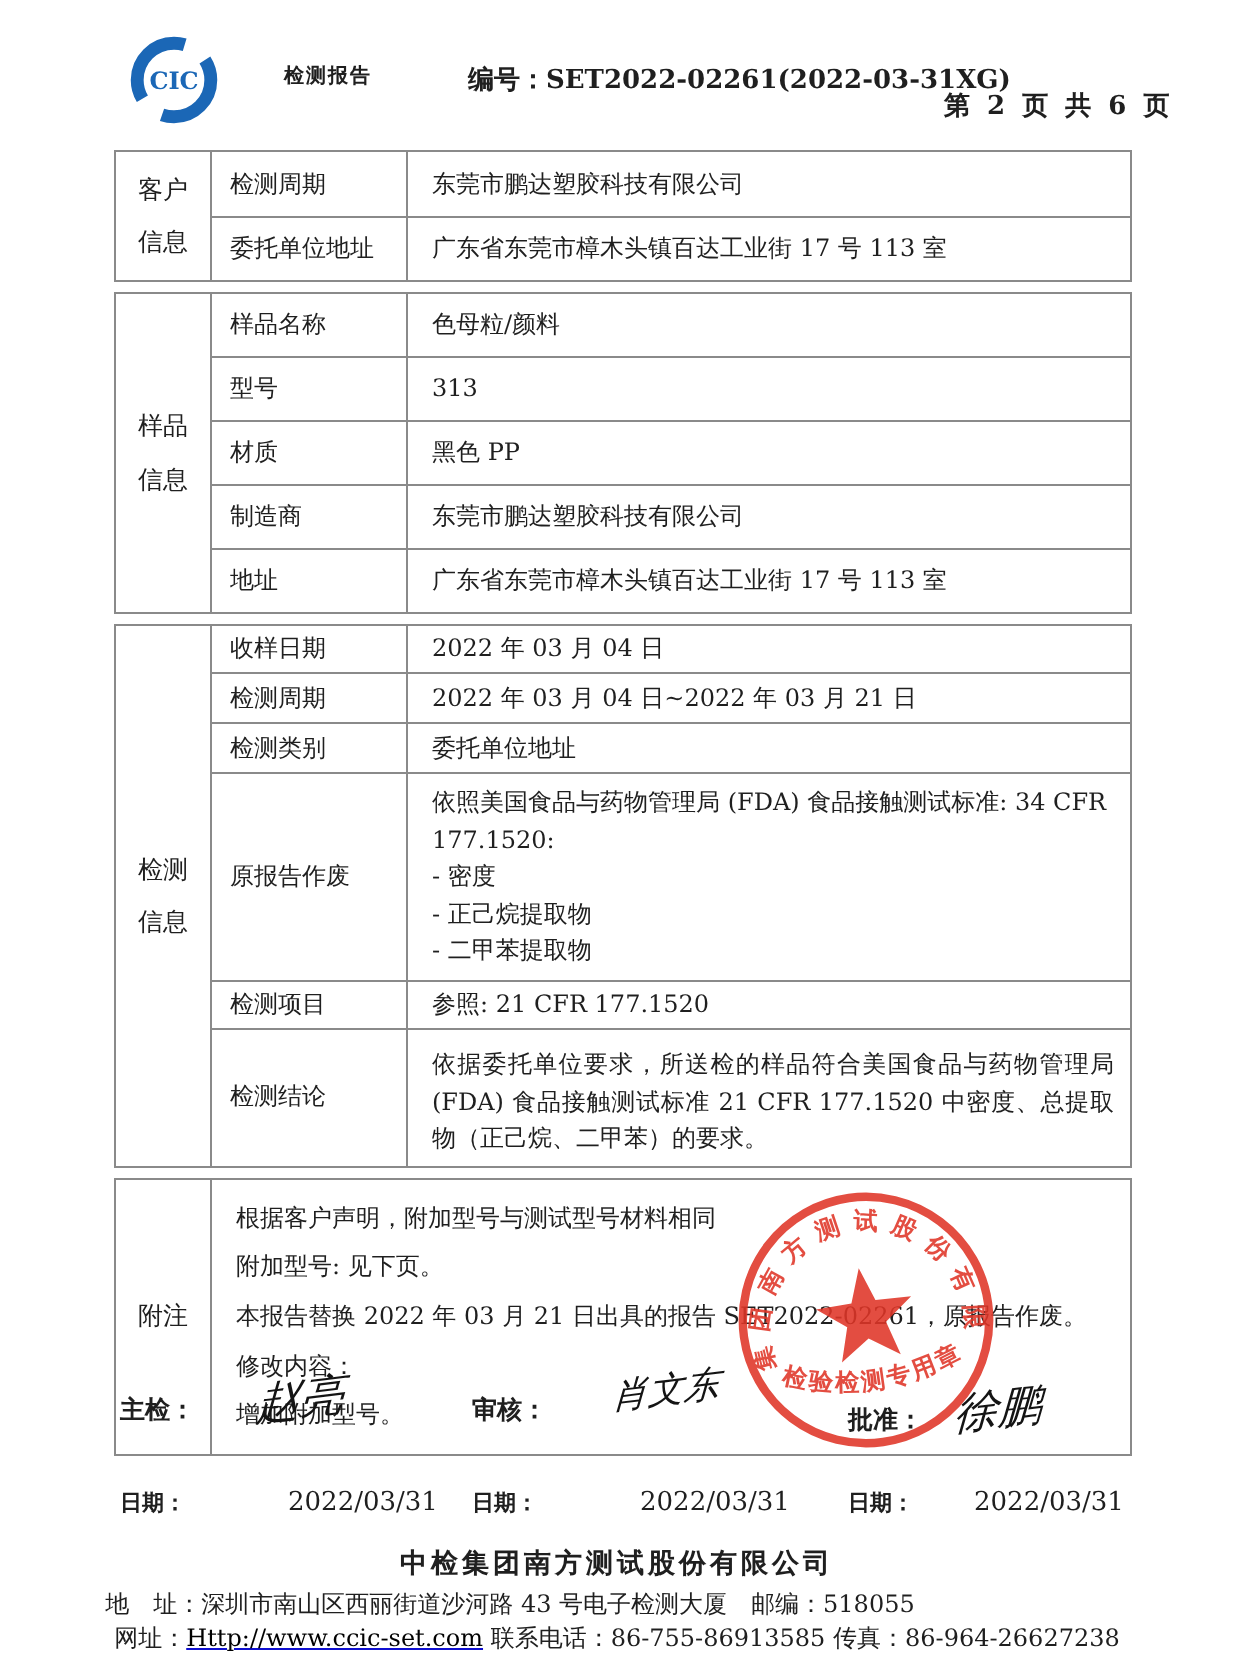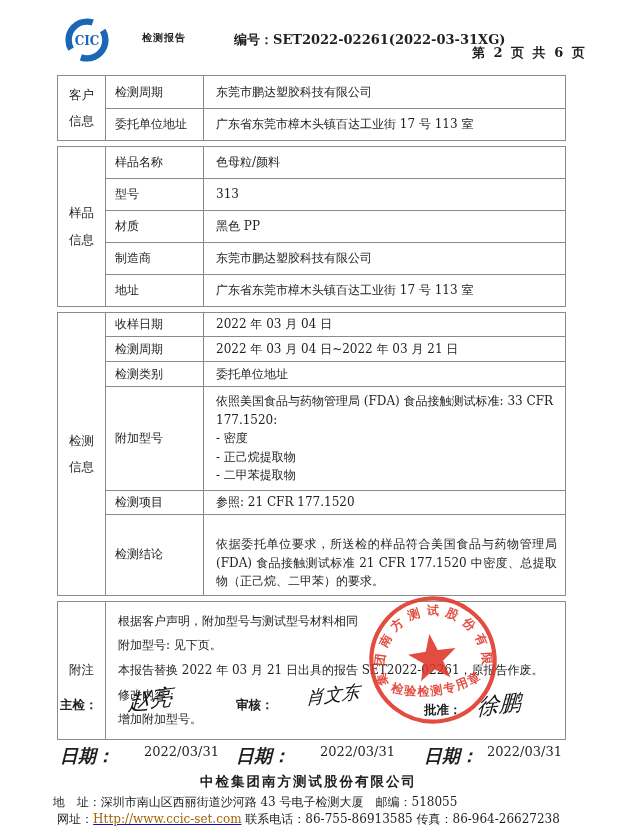--- a/index.html
+++ b/index.html
@@ -15,38 +15,38 @@
   .hdr-page    { position:absolute; left:472px; top:44px; font-size:13px; font-weight:bold; letter-spacing:2px; }
   .logo       { position:absolute; left:64px; top:17px; width:46px; height:46px; }
   
   .tables { position:absolute; left:57px; top:75px; width:403px; }
   table { border-collapse:collapse; width:509px; table-layout:fixed; margin-bottom:5px; }
   td { border:1px solid #8a8a8a; font-size:12px; vertical-align:middle; }
   td.seclabel { width:48px; text-align:center; white-space:pre-line; line-height:2.1; font-size:12.5px; }
   td.field { width:98px; padding-left:9px; }
   td.value { padding-left:12px; padding-right:8px; line-height:1.55; }
   td.value.pre { white-space:pre-line; padding-top:5px; padding-bottom:5px; line-height:1.55; }
-  td.value.just { text-align:justify; padding-top:20px; padding-bottom:4px; }
+  td.value.just { text-align:justify; padding-top:8px; padding-bottom:4px; }
   td.note { padding:7px 10px 7px 12px; white-space:pre-line; line-height:2.05; }
   
   .siglabel { position:absolute; font-size:12.5px; font-weight:bold; }
   .sig {
     position:absolute; font-size:22px; color:#141414;
     font-style:italic; transform:rotate(-7deg) skewX(-10deg);
     font-family:"DejaVu Serif","Liberation Serif",serif; white-space:nowrap;
   }
-  .dtlabel { position:absolute; font-size:18px; font-weight:bold;font-style:italic; }
+  .dtlabel { position:absolute; font-size:11px; font-weight:bold; }
   .dtval   { position:absolute; font-size:13px; }
   
   .stamp { position:absolute; left:363px; top:590px; width:140px; height:140px; opacity:.88; transform:rotate(-8deg); }
   
   .ft-company { position:absolute; left:0; top:773px; width:617px; text-align:center; font-size:13.5px; font-weight:bold; letter-spacing:2px; }
   .ft-addr    { position:absolute; left:0; top:794px; width:510px; text-align:center; font-size:12px; }
   .ft-web     { position:absolute; left:0; top:811px; width:617px; text-align:center; font-size:12px; }
-  .ft-link    { color:#a16207; text-decoration:underline; text-decoration-color:#0f0fd0; }
+  .ft-link    { color:#000000; text-decoration:underline; text-decoration-color:#0f0fd0; }
 </style>
 </head>
 <body>
 
 <div class="page">
 
   <svg class="logo" viewBox="0 0 50 50">
     <circle cx="25" cy="25" r="20" fill="none" stroke="#1b67b6" stroke-width="7" stroke-dasharray="48 14" stroke-dashoffset="10"></circle>
     <text x="25" y="30" text-anchor="middle" font-size="13" font-weight="bold" fill="#1b67b6" font-family="'DejaVu Serif',serif">CIC</text>
   </svg>
@@ -123,22 +123,22 @@
       </tr>
       <tr style="height:25px">
         <td class="field">检测周期</td>
         <td class="value">2022 年 03 月 04 日~2022 年 03 月 21 日</td>
       </tr>
       <tr style="height:25px">
         <td class="field">检测类别</td>
         <td class="value">委托单位地址</td>
       </tr>
       <tr style="height:89px">
-        <td class="field">附加型号</td>
-        <td class="value pre">依照美国食品与药物管理局 (FDA) 食品接触测试标准: 33 CFR
+        <td class="field">原报告作废</td>
+        <td class="value pre">依照美国食品与药物管理局 (FDA) 食品接触测试标准: 34 CFR
 177.1520:
 - 密度
 - 正己烷提取物
 - 二甲苯提取物</td>
       </tr>
       <tr style="height:24px">
         <td class="field">检测项目</td>
         <td class="value">参照: 21 CFR 177.1520</td>
       </tr>
       <tr style="height:49px">

